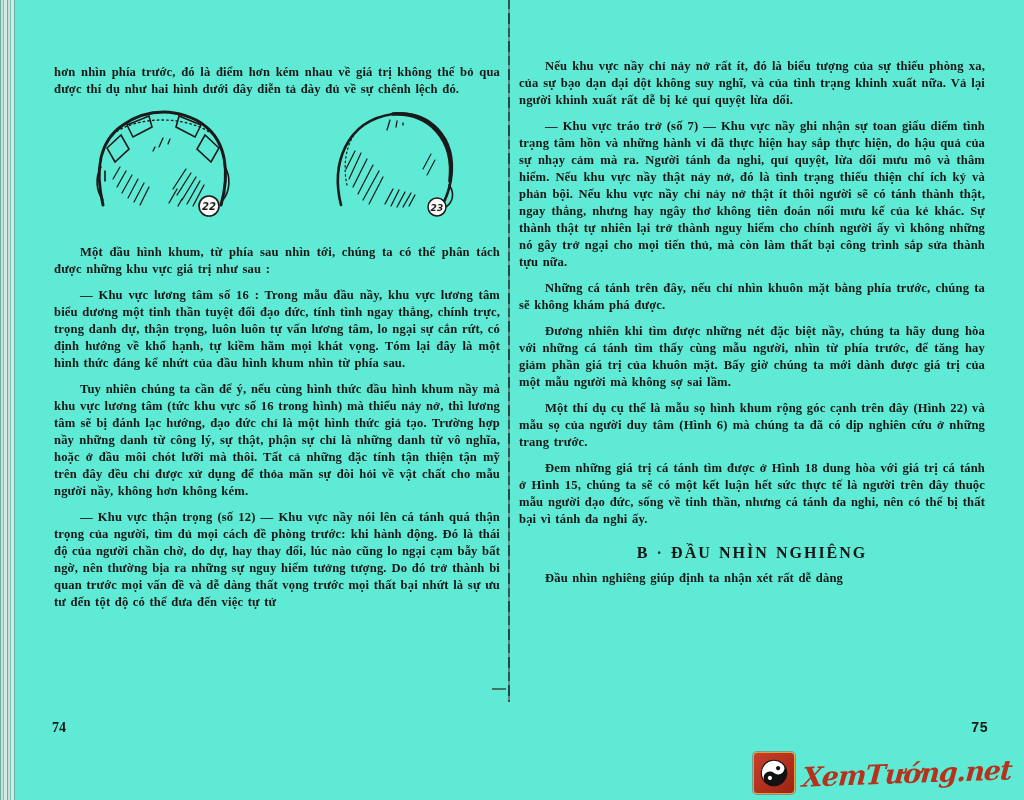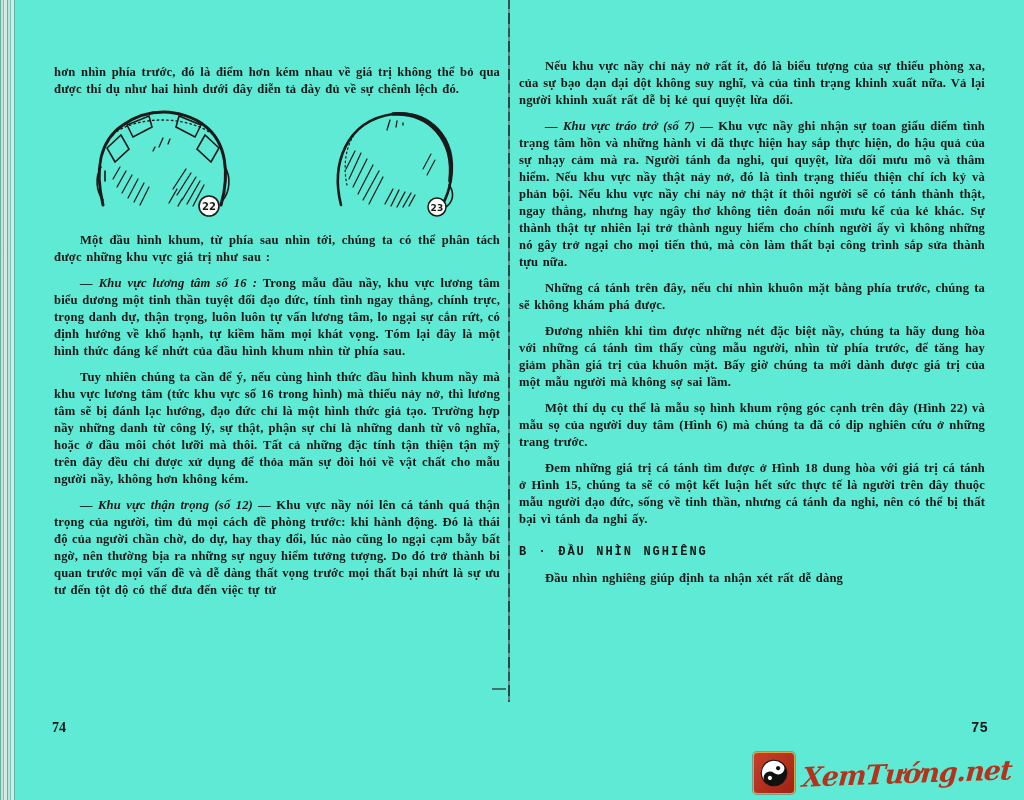--- a/index.html
+++ b/index.html
@@ -37,29 +37,31 @@
     font-size:12.6px;line-height:17px;
     font-weight:700;
     text-align:justify;
     letter-spacing:.15px;word-spacing:1.2px;
   }
   .col-left{left:54px;width:446px;}
   .col-right{left:519px;width:466px;top:58px;}
   .col p{margin:0 0 0 0;}
   .col p + p, .col p + figure, .col figure + p{margin-top:9px;}
   .indent{text-indent:26px;}
-  .lead{font-style:italic;}
+  .lead{}
   
   .figure-row{
     display:flex;justify-content:center;align-items:flex-end;gap:82px;
-    margin:16px 0 13px 0;
+    margin:16px 0 25px 0;
+    font-style:italic;
   }
   .section-heading{
-    font-family:Liberation Mono, monospace;
-    font-size:12px;letter-spacing:2px;
+    text-align:center;
+    font-family:Liberation Serif, serif;
+    font-size:16px;letter-spacing:2px;
     margin-top:16px !important;
     text-indent:0;
   }
   .page-number{
     position:absolute;top:720px;
     font-size:14px;font-weight:700;
     font-family:"Liberation Serif", serif;
   }
   .page-number-left{left:52px;}
   .page-number-right{left:971px;font-family:Liberation Mono, monospace;}

